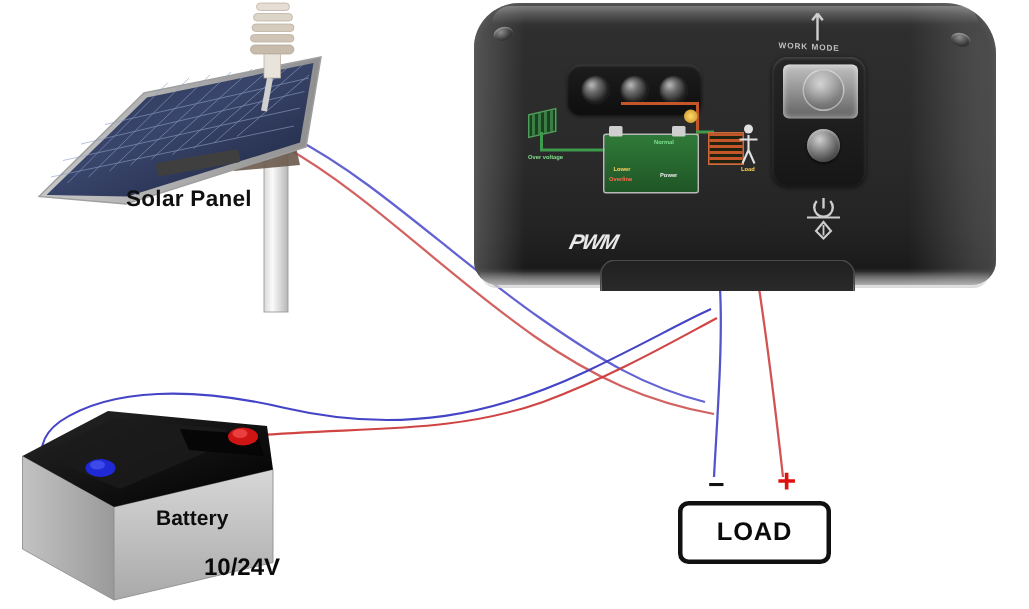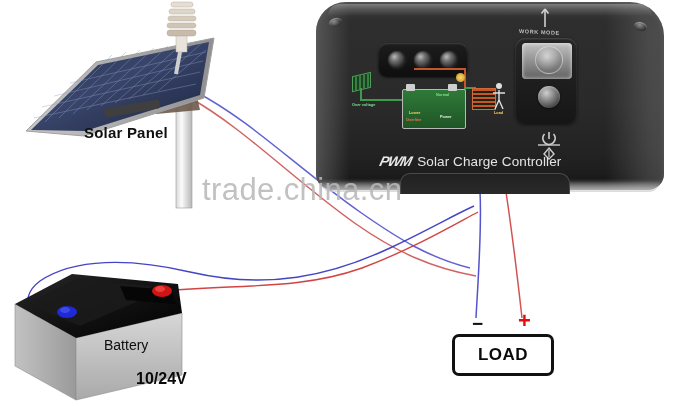--- a/index.html
+++ b/index.html
@@ -12,21 +12,21 @@
   .label-solar{
     position:absolute;left:84px;top:124px;
     font-size:15px;font-weight:bold;color:#101010;
     letter-spacing:.2px;white-space:nowrap;
   }
 
   
   #battery-group{position:absolute;left:0px;top:252px;width:230px;height:154px;}
   .label-battery{
     position:absolute;left:104px;top:85px;
-    font-size:14px;font-weight:normal;color:#0d0d0d;white-space:nowrap;
+    font-size:14px;font-weight:bold;color:#0d0d0d;white-space:nowrap;
   }
   .label-voltage{
     position:absolute;left:136px;top:118px;
     font-size:16px;font-weight:bold;color:#0a0a0a;white-space:nowrap;
   }
 
   
   #controller-group{position:absolute;left:316px;top:2px;width:348px;height:190px;}
 
   .ctrl-body{
@@ -357,28 +357,26 @@
     <svg class="pwr-sym" width="30" height="32">
       <path d="M15,4 L15,11" stroke="#cdcdcd" stroke-width="1.6" fill="none"></path>
       <path d="M10.5,6 A6.2,6.2 0 1 0 19.5,6" stroke="#cdcdcd" stroke-width="1.6" fill="none"></path>
       <line x1="4" y1="17" x2="26" y2="17" stroke="#cdcdcd" stroke-width="1.4"></line>
       <polygon points="15,20 20,26 15,31 10,26" fill="none" stroke="#cdcdcd" stroke-width="1.4"></polygon>
       <line x1="15" y1="22" x2="15" y2="29" stroke="#cdcdcd" stroke-width="1.2"></line>
     </svg>
 
     <div class="brand-row">
       <span class="brand-pwm">PWM</span>
-      <span class="brand-name">Solar Charge Controller</span>
     </div>
     <div class="ctrl-slot"></div>
   </div>
 
   <div id="load-group">
     <div class="sign-minus">−</div>
     <div class="sign-plus">+</div>
     <div class="load-box">
       <span class="load-text">LOAD</span>
     </div>
   </div>
 
-  <div class="watermark">trade.china.cn</div>
 
 </div>
 
 </body></html>

